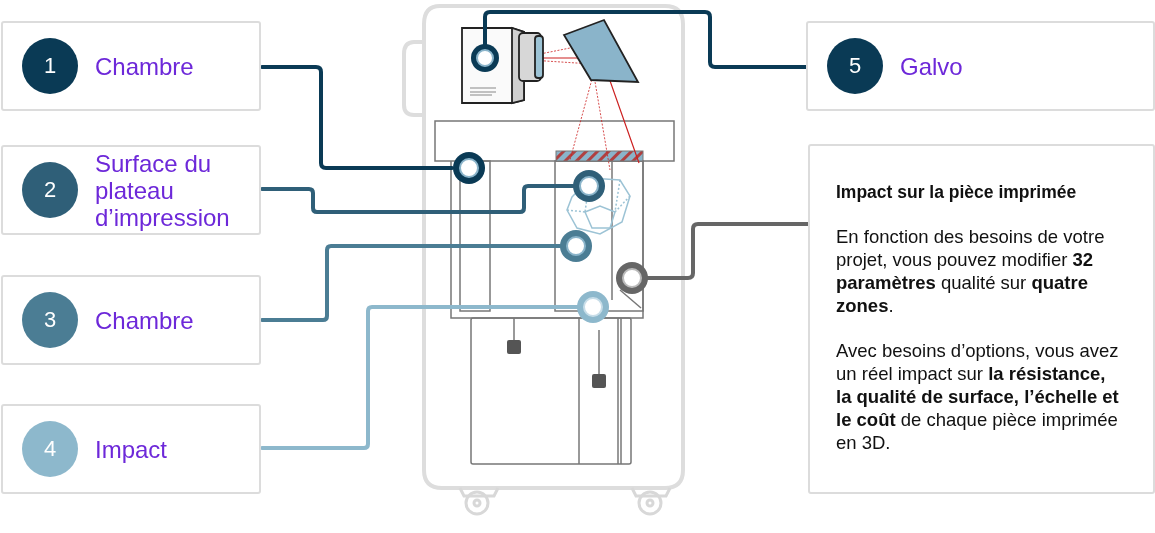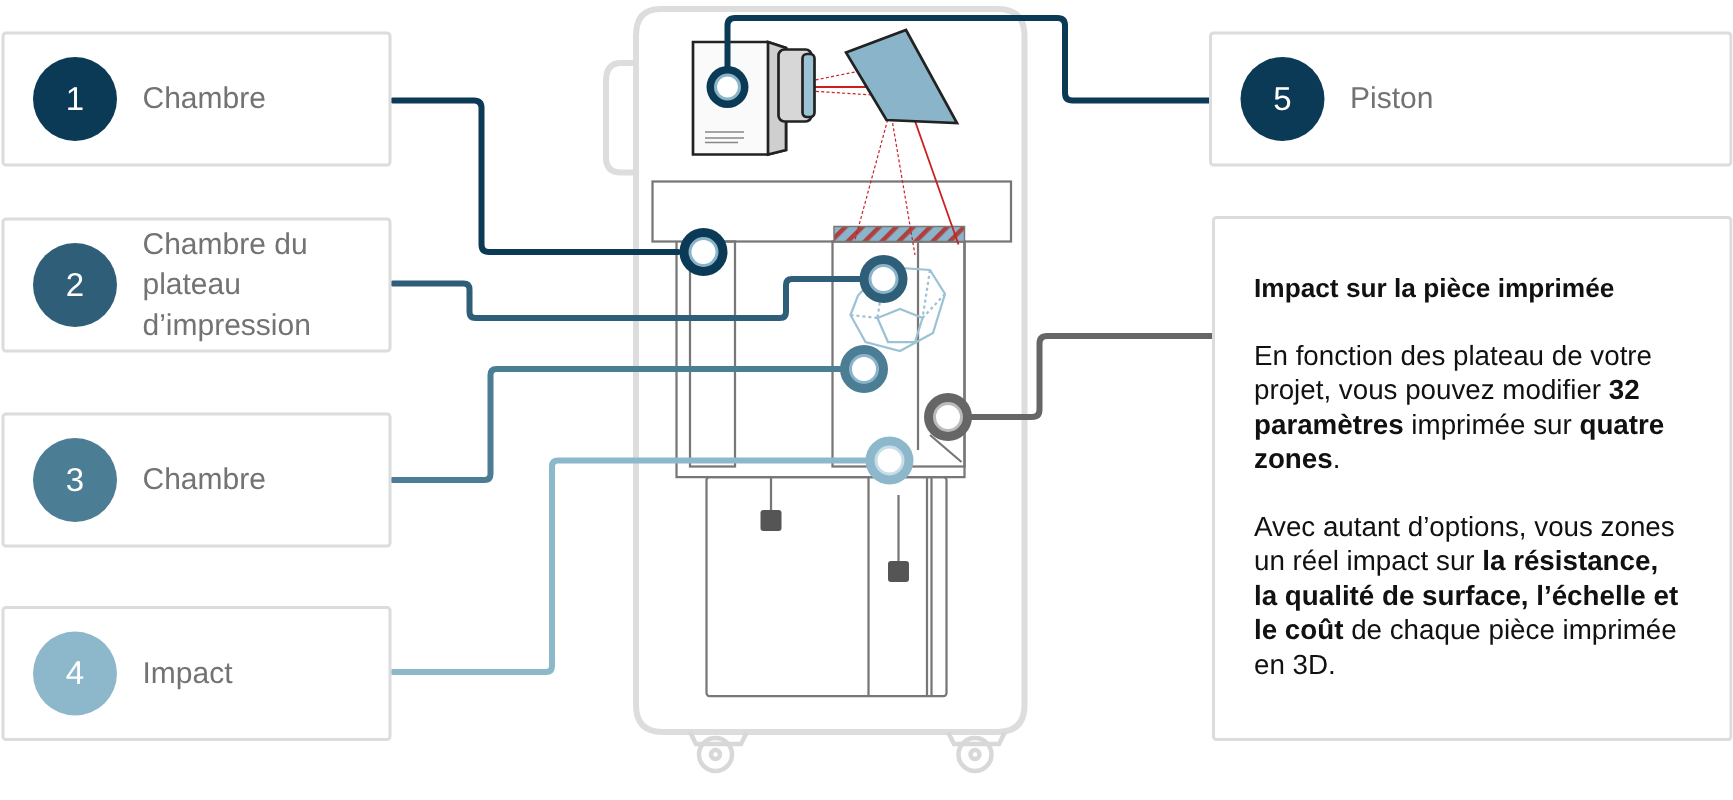--- a/index.html
+++ b/index.html
@@ -2,21 +2,21 @@
 <html><head>
 <meta charset="utf-8">
 <style>
   html, body { margin: 0; padding: 0; background: #ffffff; }
   body { width: 1155px; height: 533px; position: relative; overflow: hidden;
          font-family: "Liberation Sans", "DejaVu Sans", sans-serif; color: #111; }
   .card { position: absolute; background: #fff; border: 2px solid #dcdcdc; border-radius: 3px; box-sizing: border-box; }
   .label-card { display: flex; align-items: center; }
   .badge { width: 56px; height: 56px; border-radius: 50%; color: #fff; display: flex;
            align-items: center; justify-content: center; font-size: 22px; margin-left: 19px; flex: none; }
-  .label-text { font-size: 20px; margin-left: 17px; line-height: 27px; color: #737373; }
+  .label-text { font-size: 24px; margin-left: 17px; line-height: 27px; color: #6d28d9; }
   #card-1 { left: 1px; top: 21px; width: 260px; height: 90px; }
   #card-2 { left: 1px; top: 145px; width: 260px; height: 90px; }
   #card-3 { left: 1px; top: 275px; width: 260px; height: 90px; }
   #card-4 { left: 1px; top: 404px; width: 260px; height: 90px; }
   #card-5 { left: 806px; top: 21px; width: 349px; height: 90px; }
   #info-card { left: 808px; top: 144px; width: 347px; height: 350px; padding: 36px 34px 0 26px; }
   .info-title { font-weight: bold; font-size: 17.5px; margin: 0 0 22px 0; }
   .info-p { font-size: 18.5px; line-height: 23px; margin: 0 0 22px 0; }
   .info-p b { font-weight: bold; }
   svg#diagram { position: absolute; left: 0; top: 0; }
@@ -122,32 +122,32 @@
       <circle cx="593" cy="307" r="9" fill="#fff" stroke="#c7dde8" stroke-width="2"></circle>
     </g>
 </svg>
 
 <div class="card label-card" id="card-1">
   <div class="badge" style="background:#0a3a55">1</div>
   <div class="label-text">Chambre</div>
 </div>
 <div class="card label-card" id="card-2">
   <div class="badge" style="background:#2f5f78">2</div>
-  <div class="label-text" style="width:140px">Chambre du plateau d’impression</div>
+  <div class="label-text" style="width:140px">Surface du plateau d’impression</div>
 </div>
 <div class="card label-card" id="card-3">
   <div class="badge" style="background:#4b7d94">3</div>
   <div class="label-text">Chambre</div>
 </div>
 <div class="card label-card" id="card-4">
   <div class="badge" style="background:#8db8cc">4</div>
   <div class="label-text">Impact</div>
 </div>
 <div class="card label-card" id="card-5">
   <div class="badge" style="background:#0a3a55">5</div>
-  <div class="label-text">Piston</div>
+  <div class="label-text">Galvo</div>
 </div>
 
 <div class="card" id="info-card">
   <p class="info-title">Impact sur la pièce imprimée</p>
-  <p class="info-p" id="p1"><span>En fonction des plateau de votre projet, vous pouvez modifier </span><b>32 paramètres</b><span> imprimée sur </span><b>quatre zones</b><span>.</span></p>
-  <p class="info-p" id="p2"><span>Avec autant d’options, vous zones un réel impact sur </span><b>la résistance, la qualité de surface, l’échelle et le coût</b><span> de chaque pièce imprimée en 3D.</span></p>
+  <p class="info-p" id="p1"><span>En fonction des besoins de votre projet, vous pouvez modifier </span><b>32 paramètres</b><span> qualité sur </span><b>quatre zones</b><span>.</span></p>
+  <p class="info-p" id="p2"><span>Avec besoins d’options, vous avez un réel impact sur </span><b>la résistance, la qualité de surface, l’échelle et le coût</b><span> de chaque pièce imprimée en 3D.</span></p>
 </div>
 
 </body></html>

